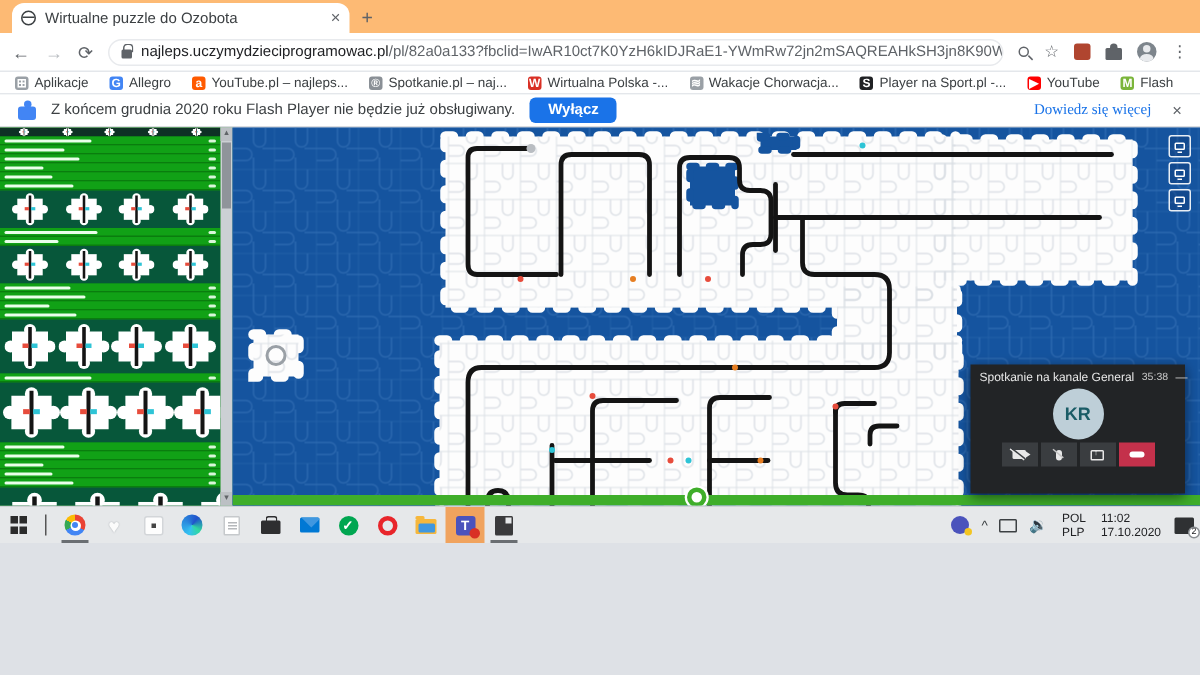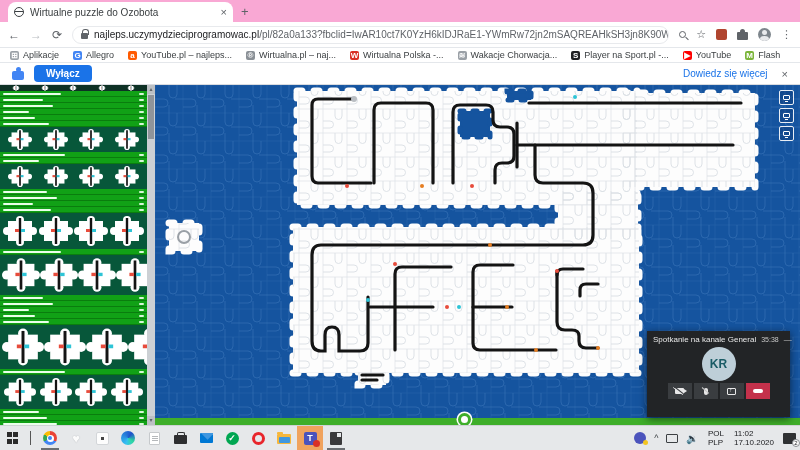--- a/index.html
+++ b/index.html
@@ -1,20 +1,20 @@
 <!DOCTYPE html>
 <html><head>
 <meta charset="utf-8">
 <style>
   * { margin:0; padding:0; box-sizing:border-box; }
   html,body { width:800px; height:450px; overflow:hidden;
     font-family:"Liberation Sans", sans-serif; background:#dee1e6; }
 
   
-  #tabstrip { height:22px; background:#f9a8d4; display:flex; align-items:flex-end; padding-left:8px; }
+  #tabstrip { height:22px; background:#fdba74; display:flex; align-items:flex-end; padding-left:8px; }
   .tab { width:225px; height:20px; background:#fff; border-radius:8px 8px 0 0;
     display:flex; align-items:center; padding:0 6px; gap:6px; }
   .tab-title { font-size:10px; color:#3c4043; white-space:nowrap; overflow:hidden; flex:1; }
   .tab-close { font-size:11px; color:#5f6368; cursor:default; }
   .globe { width:10px; height:10px; border:1.3px solid #3c4043; border-radius:50%; position:relative; flex:none;}
   .globe:before { content:""; position:absolute; left:0; right:0; top:3px; border-top:1.2px solid #3c4043;}
   .newtab { font-size:13px; color:#5f6368; margin:0 0 3px 8px; }
 
   #toolbar { height:26px; background:#fff; display:flex; align-items:center; padding:0 8px; gap:10px;
     border-bottom:1px solid #e4e7eb;}
@@ -47,25 +47,25 @@
 
   
   #flashbar { height:22px; background:#fff; border-bottom:1px solid #dadce0; display:flex; align-items:center;
     padding:0 12px; gap:10px; }
   .flash-puz { width:12px; height:9px; background:#4285f4; border-radius:2px; position:relative; margin-top:3px;}
   .flash-puz:before{content:""; position:absolute; top:-3.5px; left:3.5px; width:5px; height:5px; background:#4285f4; border-radius:50%;}
   .flash-text { font-size:10px; color:#3c4043; }
   .flash-btn { background:#1a73e8; color:#fff; font-size:10px; border:none; border-radius:4px;
     padding:3px 12px; font-weight:bold; }
   .flash-right { margin-left:auto; display:flex; align-items:center; gap:14px; }
-  .flash-link { font-size:10px; color:#1a73e8; }
+  .flash-link { font-size:10px; color:#1a73e8;font-family:Liberation Serif, serif; }
   .flash-x { font-size:11px; color:#5f6368; }
 
   
-  #content { height:340px; display:flex; }
+  #content { height:252px; display:flex; }
 
   
   #sidebar { width:155px; height:100%; display:flex; background:#0d8d12; }
   #side-rows { width:147px; height:100%; overflow:hidden; }
   .srow { height:6px; background:#11a116; border-bottom:1px solid #0a7d0e;
     display:flex; align-items:center; justify-content:space-between; padding:0 3px;}
   .sbar { height:2px; background:#eaffea; border-radius:1px; }
   .snum { width:5px; height:2px; background:#d9f7d9; border-radius:1px; }
   .prow { background:#07573a; display:flex; align-items:center; justify-content:space-around; padding:0 2px; overflow:hidden;}
   .prow.dark { background:#0e3125; }
@@ -204,21 +204,21 @@
     <div class="bm">
       <span class="bmi" style="background: rgb(66, 133, 244);">G</span>
       <span>Allegro</span>
     </div>
     <div class="bm">
       <span class="bmi" style="background: rgb(255, 90, 0);">a</span>
       <span>YouTube.pl – najleps...</span>
     </div>
     <div class="bm">
       <span class="bmi" style="background: rgb(138, 144, 150);">®</span>
-      <span>Wirtualna.pl – naj...</span>
+      <span>Spotkanie.pl – naj...</span>
     </div>
     <div class="bm">
       <span class="bmi" style="background: rgb(217, 48, 37);">W</span>
       <span>Wirtualna Polska -...</span>
     </div>
     <div class="bm">
       <span class="bmi" style="background: rgb(154, 160, 166);">≋</span>
       <span>Wakacje Chorwacja...</span>
     </div>
     <div class="bm">
@@ -230,20 +230,21 @@
       <span>YouTube</span>
     </div>
     <div class="bm">
       <span class="bmi" style="background: rgb(123, 181, 58);">M</span>
       <span>Flash</span>
     </div>
   </div>
 
 <div id="flashbar">
   <span class="flash-puz"></span>
+  <span class="flash-text">Z końcem grudnia 2020 roku Flash Player nie będzie już obsługiwany.</span>
   <button class="flash-btn">Wyłącz</button>
   <div class="flash-right">
     <span class="flash-link">Dowiedz się więcej</span>
     <span class="flash-x">×</span>
   </div>
 </div>
 
 <div id="content">
 
   <div id="sidebar">

